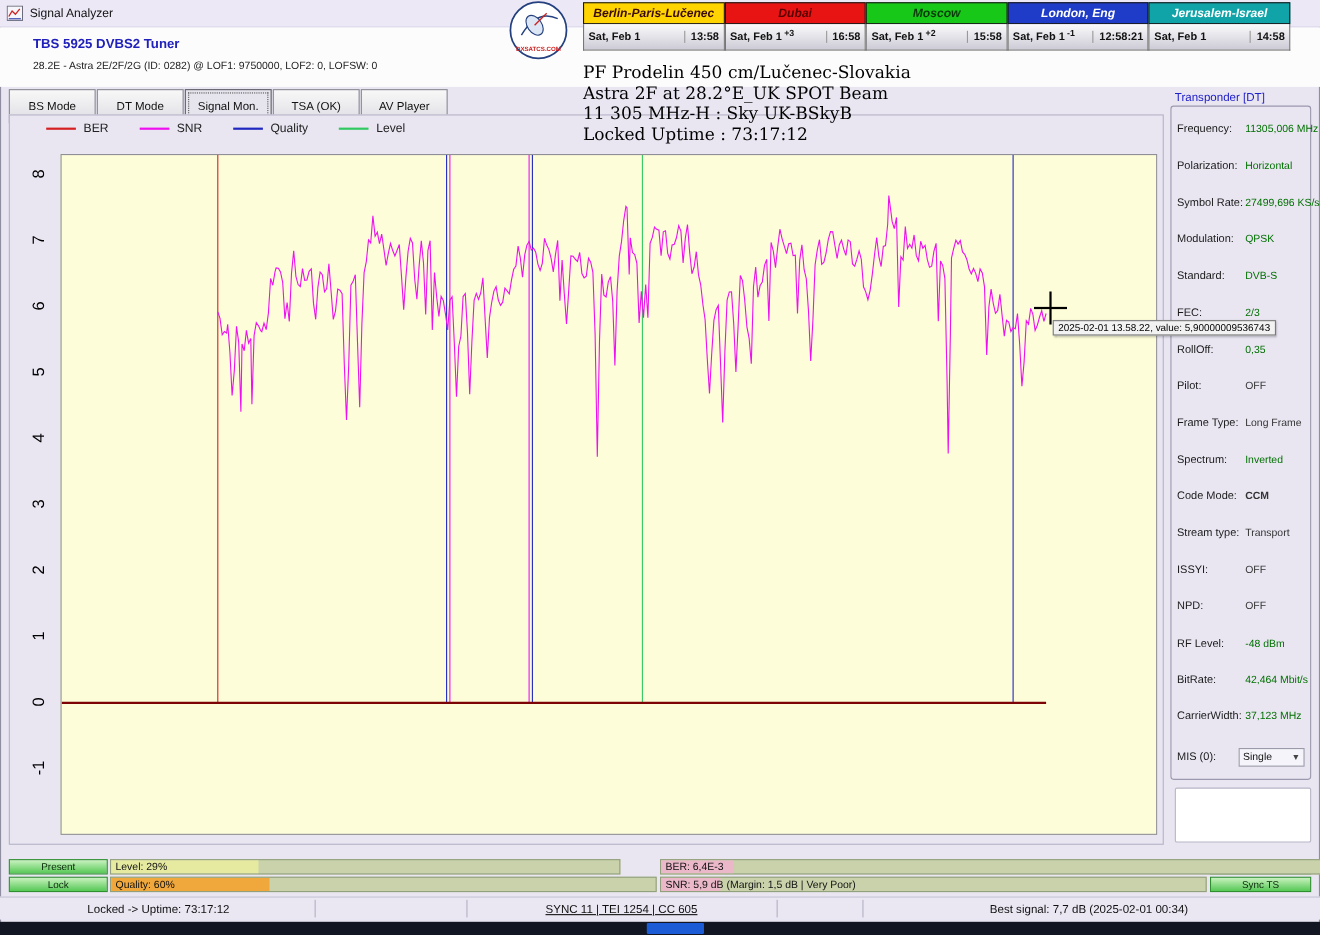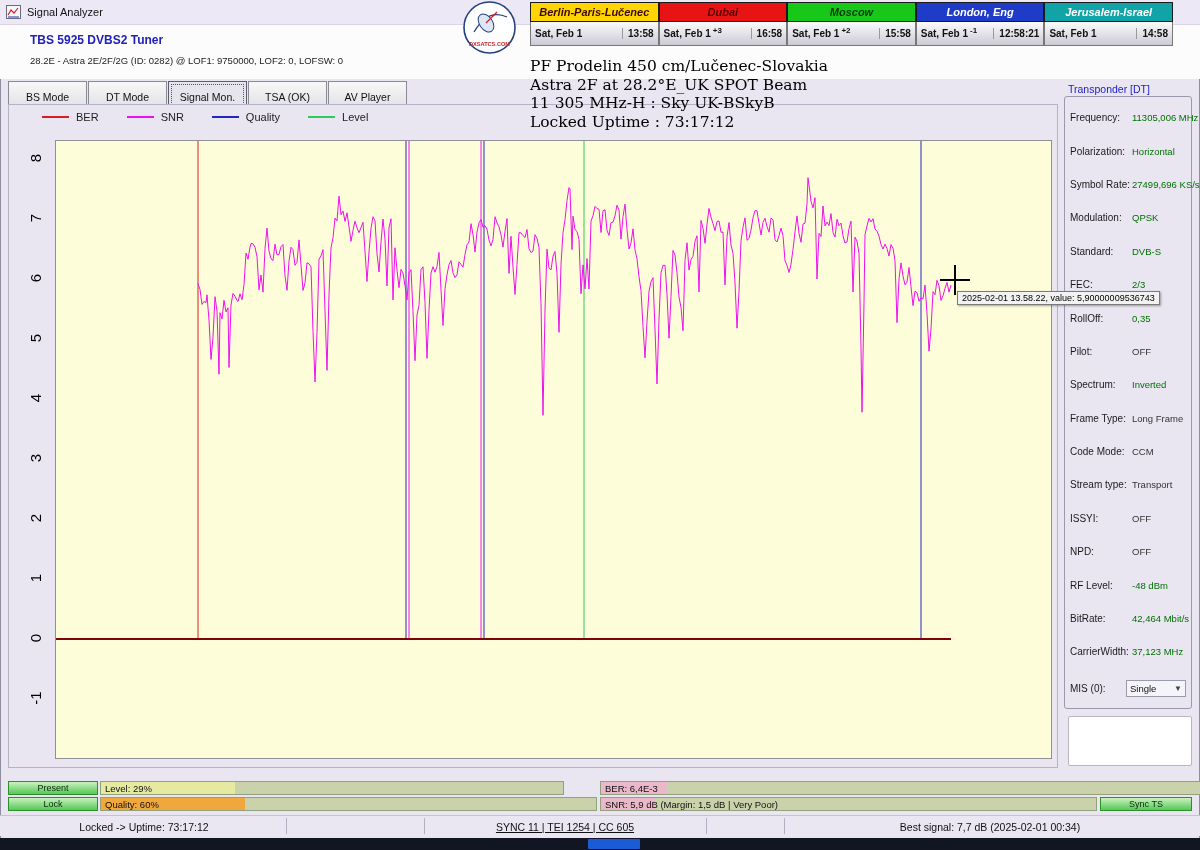--- a/index.html
+++ b/index.html
@@ -224,30 +224,30 @@
     </div>
   <div class="tp-row">
       <span class="tp-l">RollOff:</span>
       <span class="tp-v" style="color: rgb(0, 112, 0);">0,35</span>
     </div>
   <div class="tp-row">
       <span class="tp-l">Pilot:</span>
       <span class="tp-v" style="color: rgb(51, 51, 51);">OFF</span>
     </div>
   <div class="tp-row">
+      <span class="tp-l">Frame Type:</span>
+      <span class="tp-v" style="color: rgb(51, 51, 51);">Long Frame</span>
+    </div>
+  <div class="tp-row">
       <span class="tp-l">Spectrum:</span>
       <span class="tp-v" style="color: rgb(0, 112, 0);">Inverted</span>
     </div>
   <div class="tp-row">
-      <span class="tp-l">Frame Type:</span>
-      <span class="tp-v" style="color: rgb(51, 51, 51);">Long Frame</span>
-    </div>
-  <div class="tp-row">
       <span class="tp-l">Code Mode:</span>
-      <span class="tp-v" style="color: rgb(51, 51, 51);">CCM</span>
+      <span class="tp-v" style="color: rgb(51, 51, 51); font-weight: bold;">CCM</span>
     </div>
   <div class="tp-row">
       <span class="tp-l">Stream type:</span>
       <span class="tp-v" style="color: rgb(51, 51, 51);">Transport</span>
     </div>
   <div class="tp-row">
       <span class="tp-l">ISSYI:</span>
       <span class="tp-v" style="color: rgb(51, 51, 51);">OFF</span>
     </div>
   <div class="tp-row">

